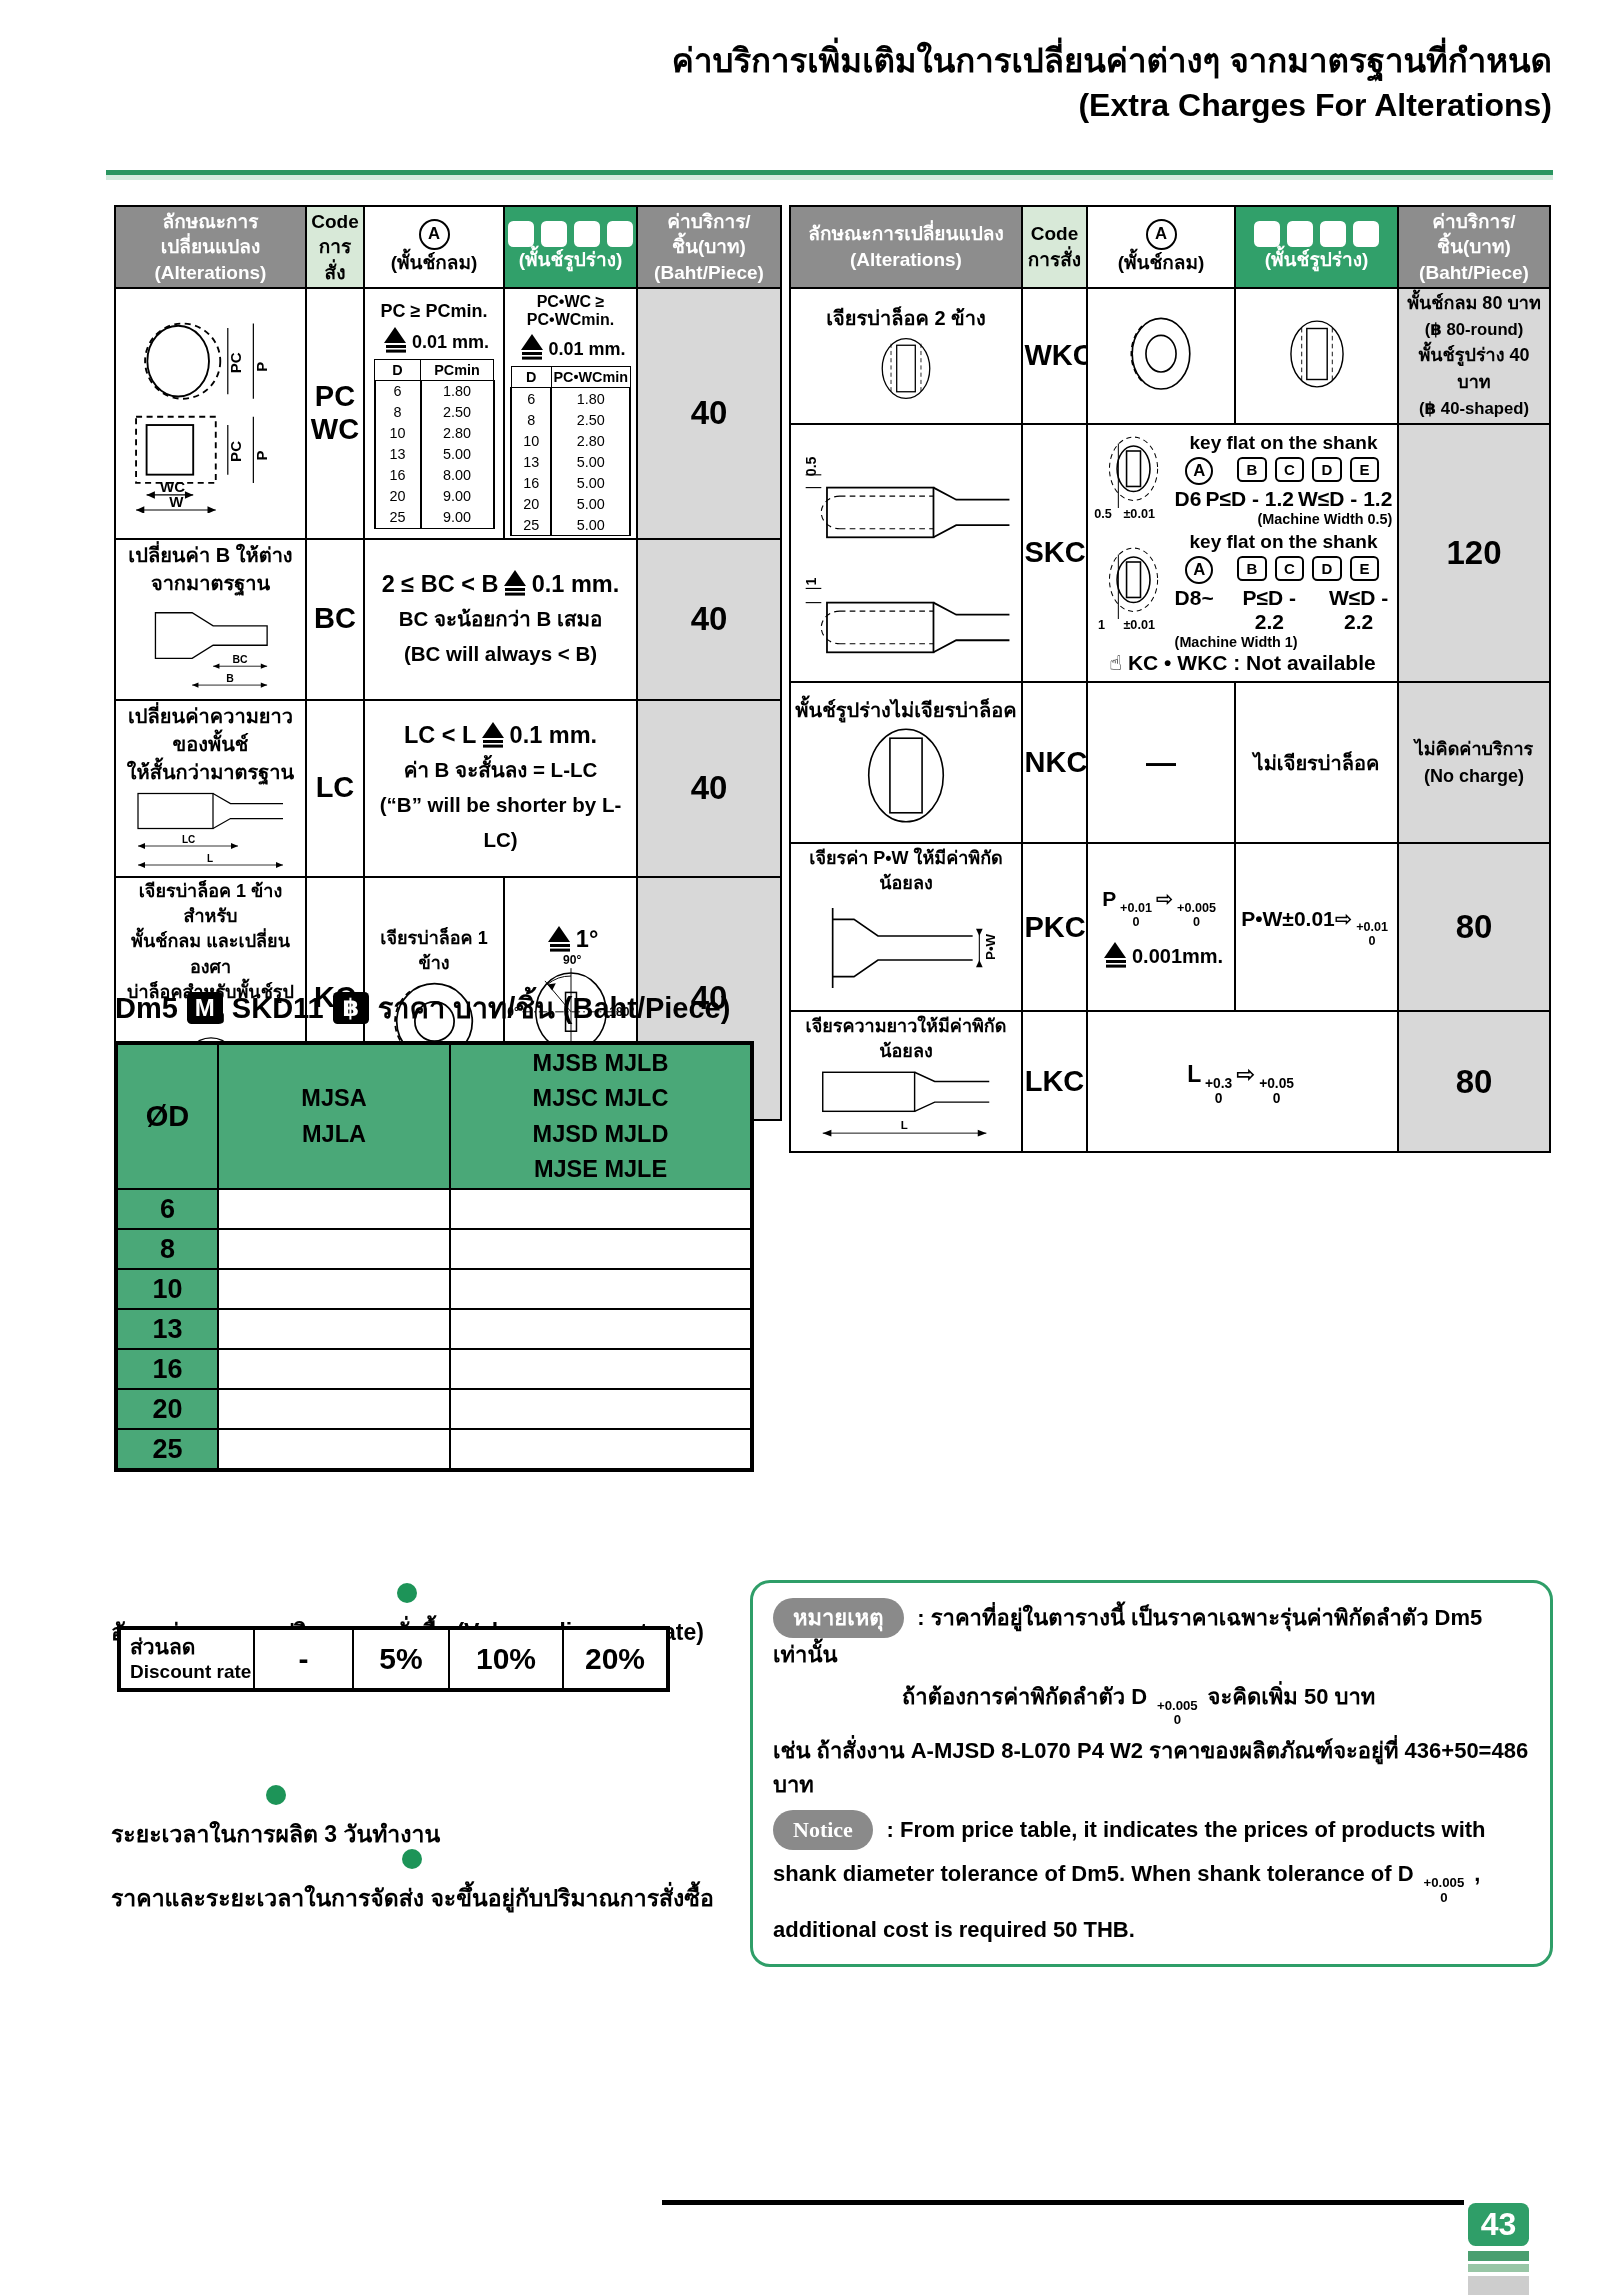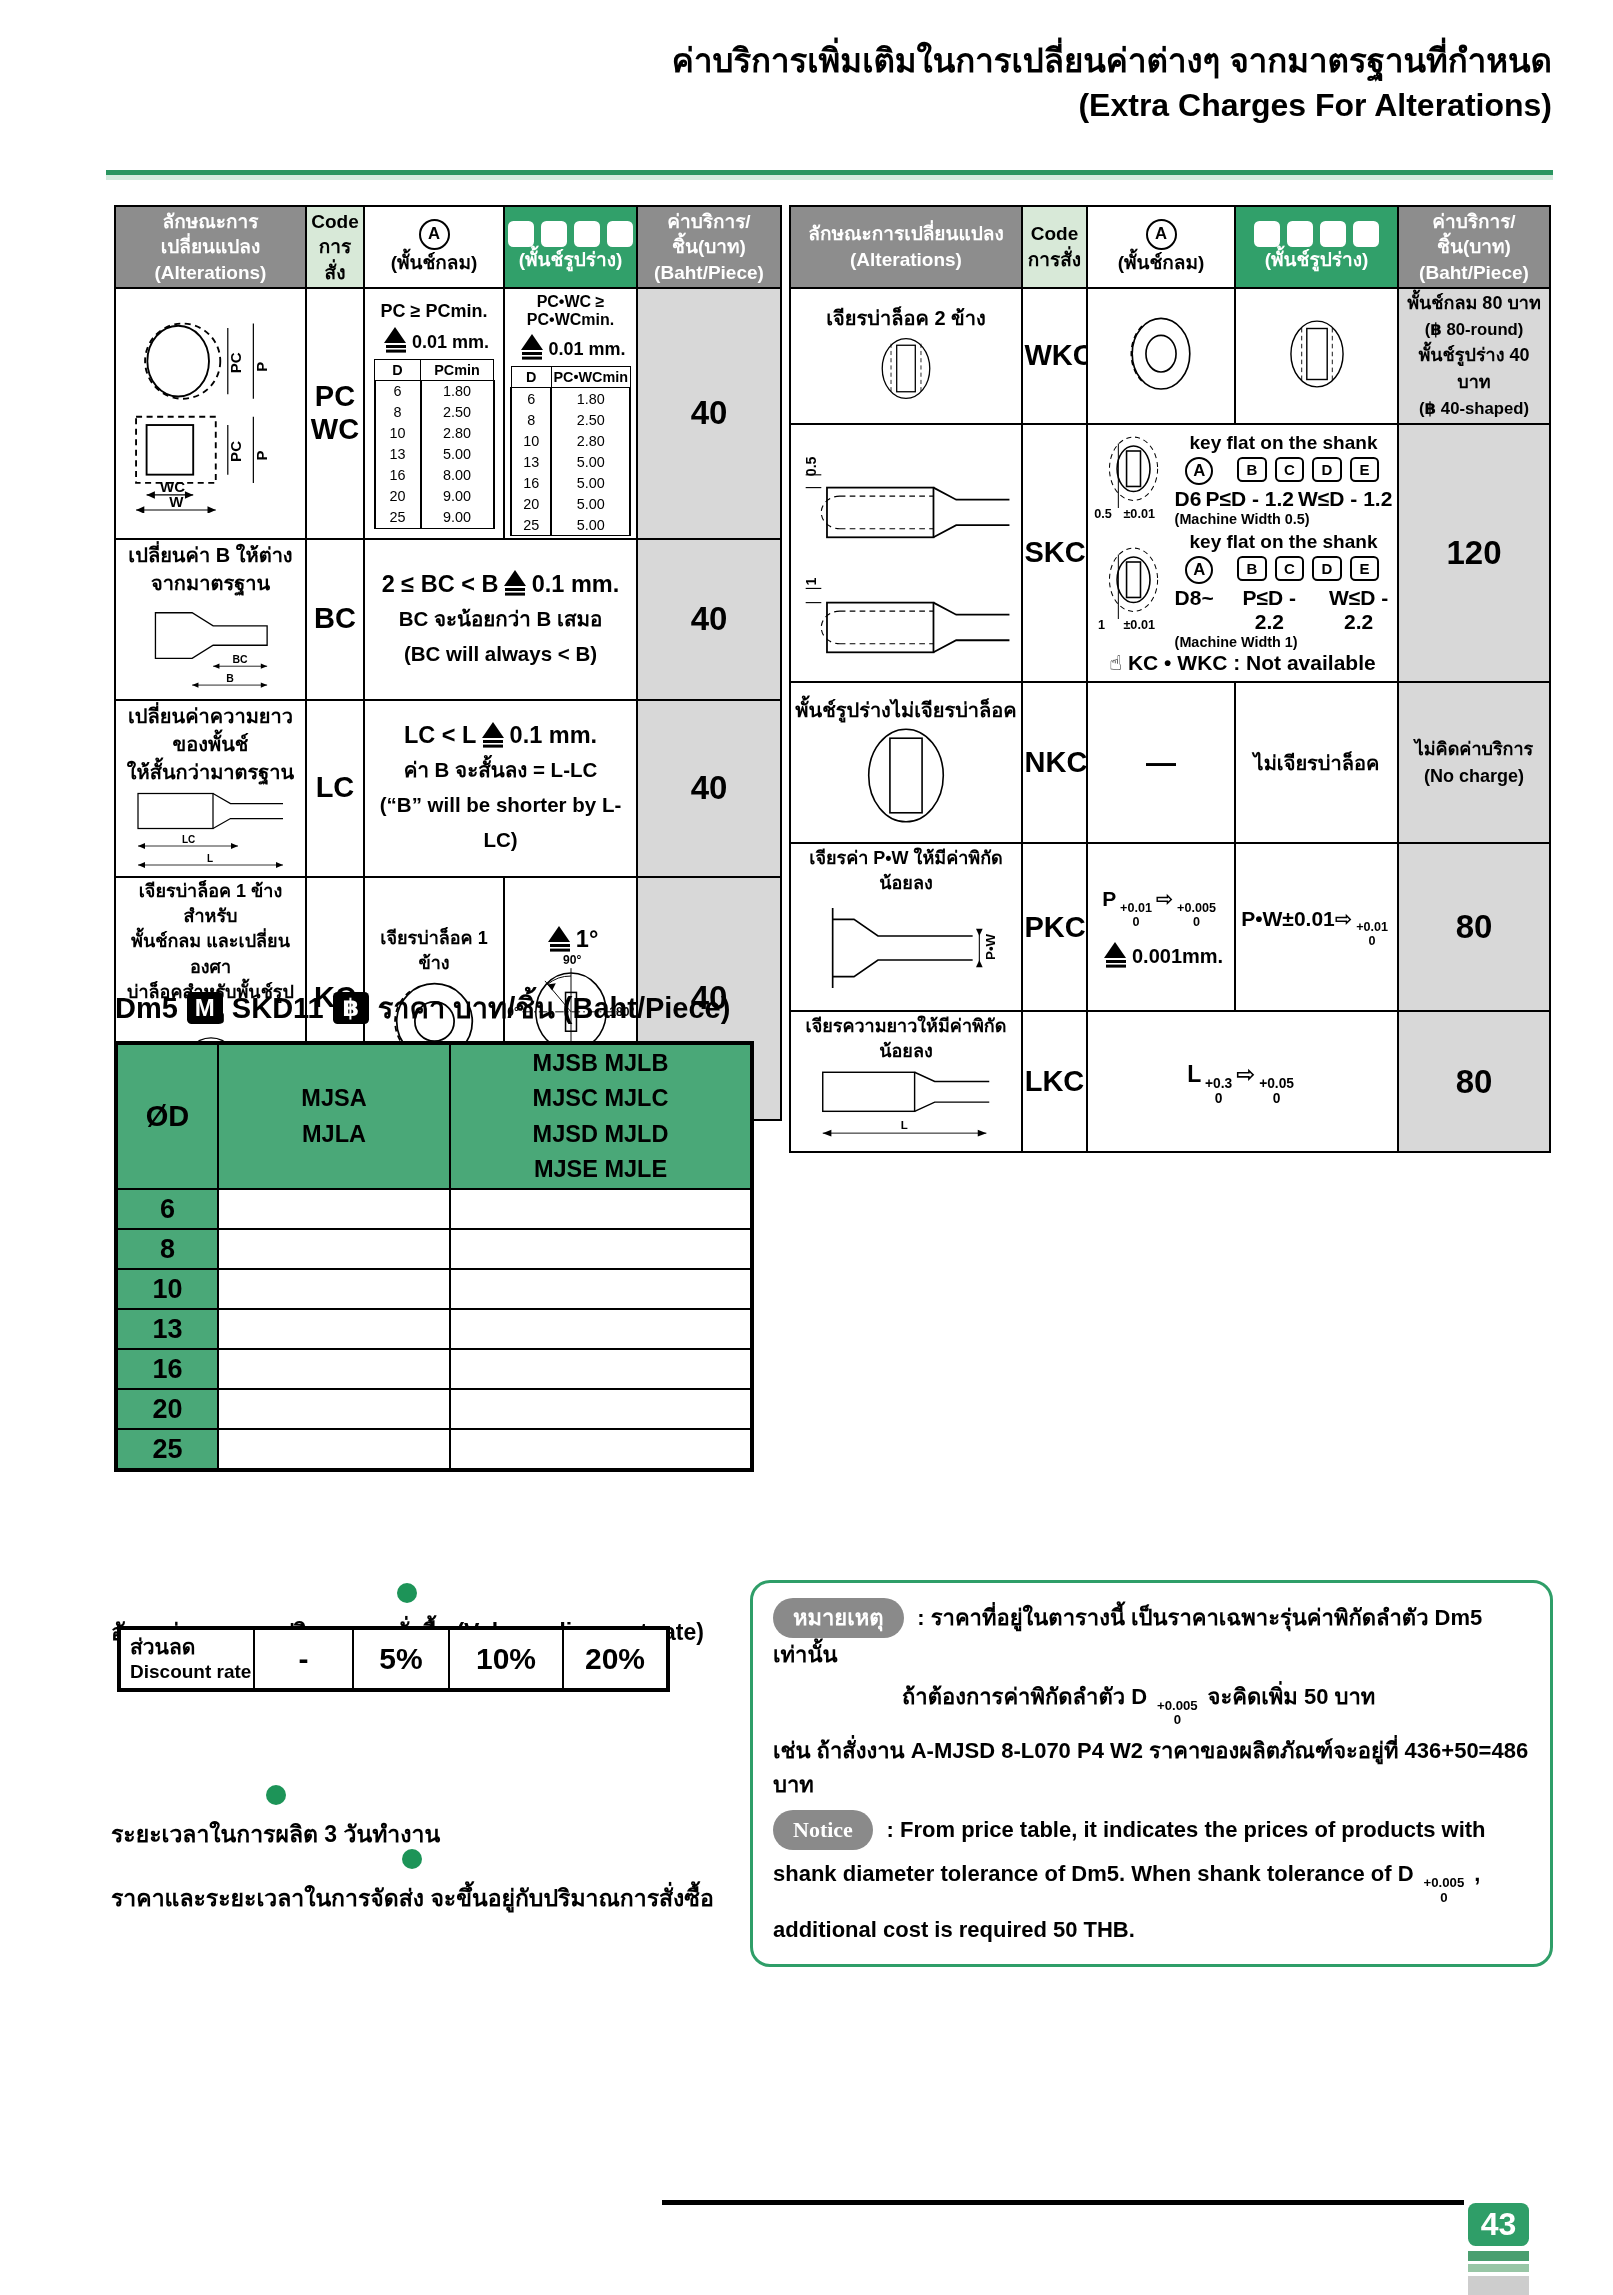--- a/index.html
+++ b/index.html
@@ -469,21 +469,21 @@
                 <span class="bx" style="height:21px;font-size:15px">C</span>
                 <span class="bx" style="height:21px;font-size:15px">D</span>
                 <span class="bx" style="height:21px;font-size:15px">E</span>
               </span>
             </div>
             <div style="display:flex;justify-content:space-between;font-size:21px;font-weight:bold;margin-top:1.5px;">
               <span>D6</span>
                   <span>P≤D - 1.2</span>
                   <span>W≤D - 1.2</span>
             </div>
-            <div style="font-size:14.4px;font-weight:bold;text-align:left;">(Machine Width 0.5)</div>
+            <div style="font-size:14.4px;font-weight:bold;text-align:right;">(Machine Width 0.5)</div>
           </div>
         </div>
         <div style="display:flex;align-items:center;gap:6px;margin-top:3px;">
           <svg width="76" height="97" viewBox="0 0 120 150">
             <ellipse class="thin dash" cx="64" cy="58" rx="38" ry="50"></ellipse>
             <ellipse class="ln" cx="64" cy="58" rx="26" ry="36"></ellipse>
             <rect class="ln" x="53" y="30" width="22" height="56"></rect>
             <line class="thin" x1="40" y1="18" x2="40" y2="120"></line>
             <text x="8" y="136" font-size="17">1</text>
             <text x="48" y="136" font-size="17">±0.01</text>

